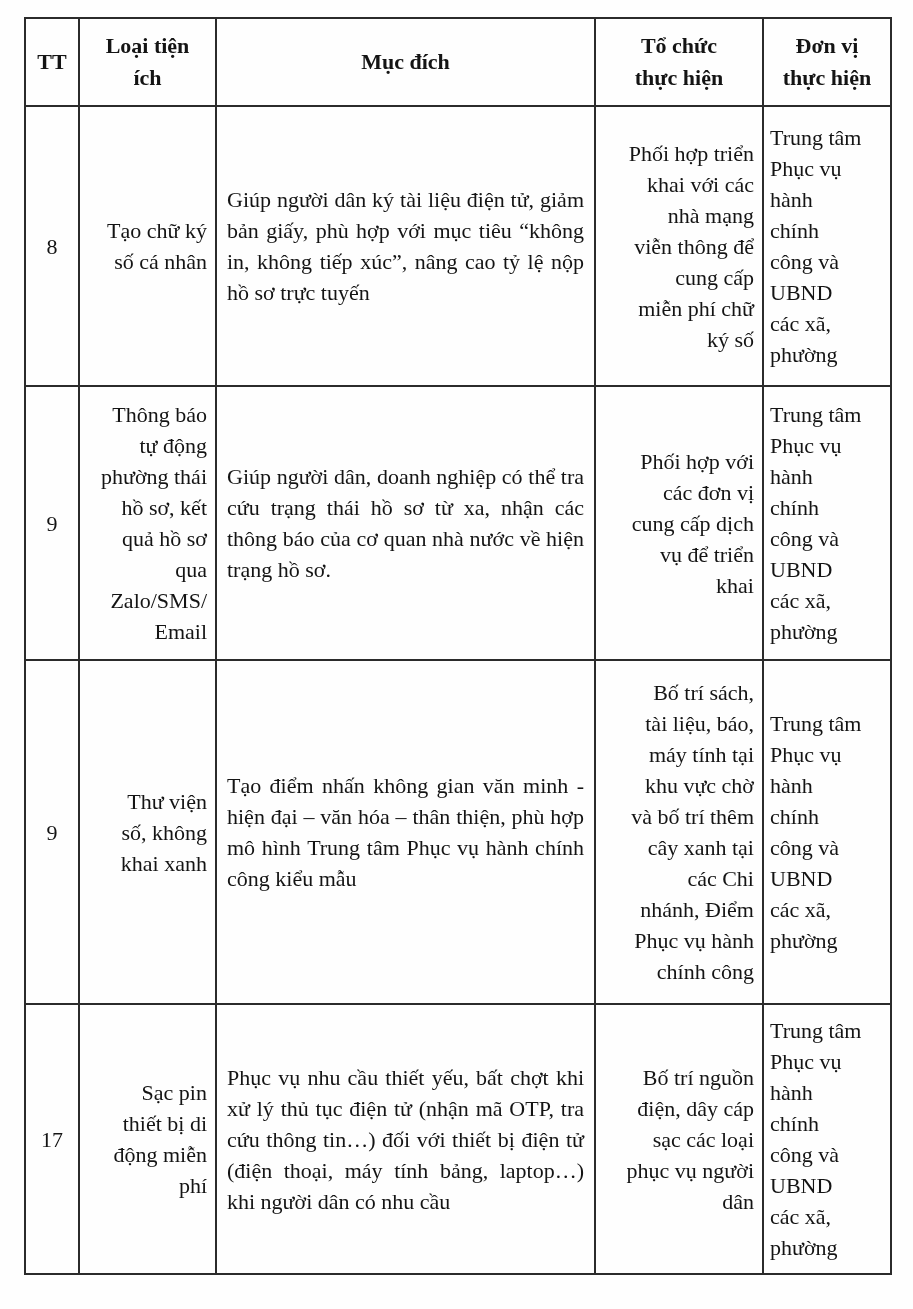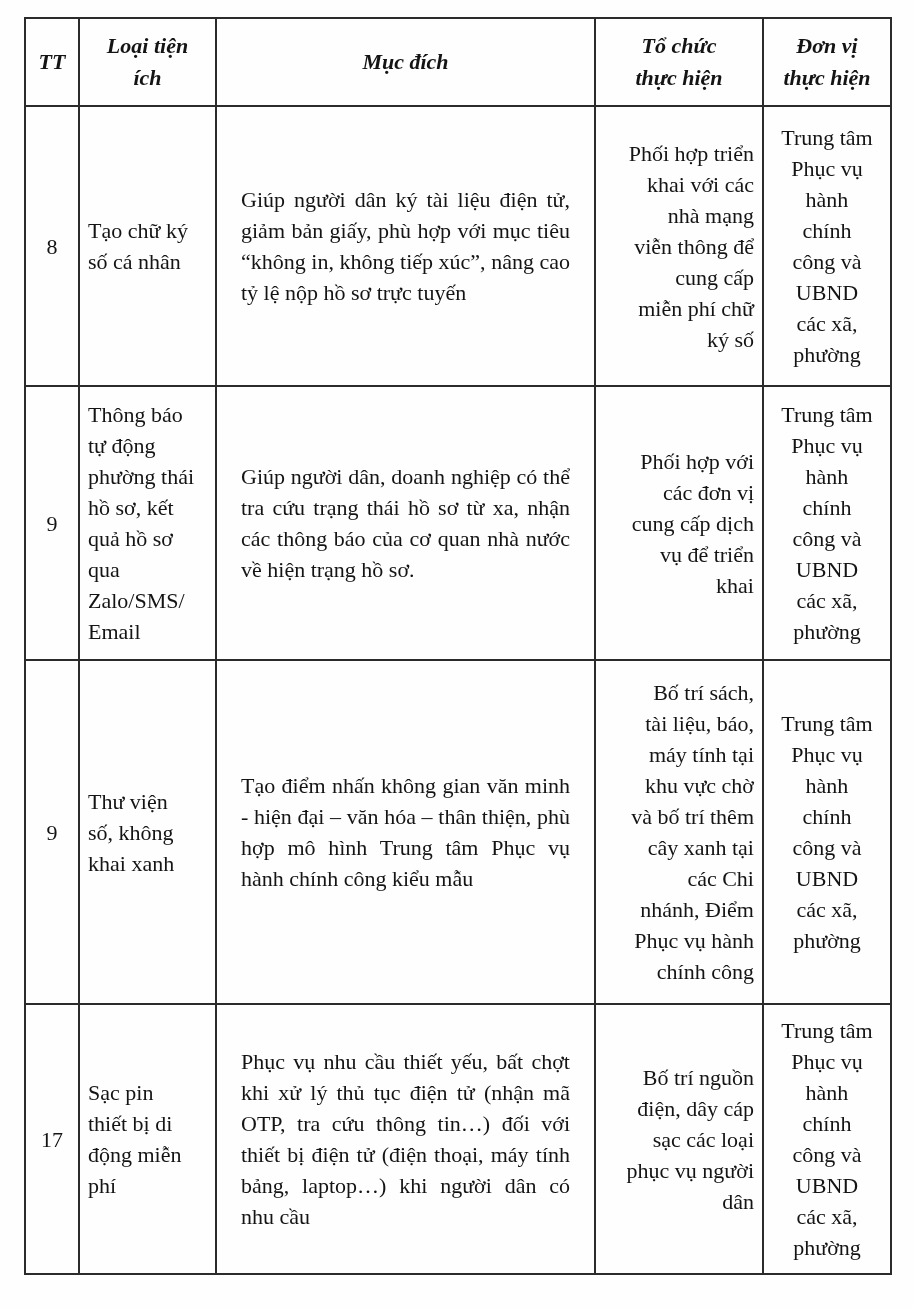--- a/index.html
+++ b/index.html
@@ -37,44 +37,43 @@
     line-height: 31px;
     padding: 4px 8px;
     overflow: hidden;
   }
   .doc-table th {
     font-weight: bold;
     text-align: center;
     white-space: pre-line;
     line-height: 32px;
   }
-  tr.hdr-row   { height: 88px; font-style: italic;  }
+  tr.hdr-row   { height: 88px;  }
   tr.row-8     { height: 280px; }
   tr.row-9     { height: 274px; }
   tr.row-10    { height: 344px; }
   tr.row-11    { height: 270px; }
 
   td.c-tt {
     text-align: center;
   }
   td.c-utility {
-    text-align: left;
+    text-align: right;
     white-space: pre-line;
   }
   td.c-purpose {
     text-align: justify;
     text-justify: inter-word;
-    padding: 4px 24px;
+    padding: 4px 10px;
   }
   td.c-org {
     text-align: right;
     white-space: pre-line;
   }
   td.c-unit {
-    text-align: center;
     white-space: pre-line;
     padding: 4px 6px;
   }
 </style>
 </head>
 <body>
 
 <div class="page">
   <table class="doc-table">
     <colgroup>

